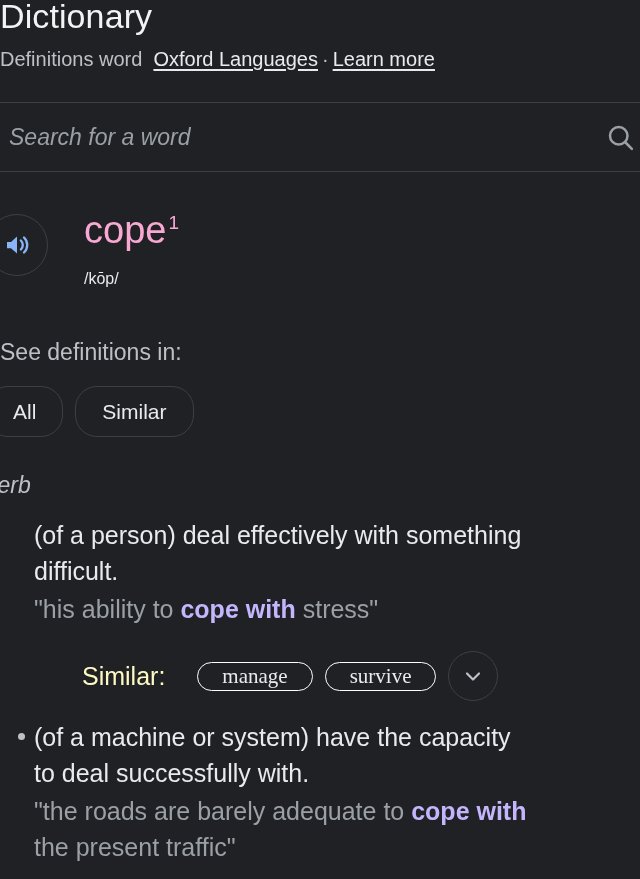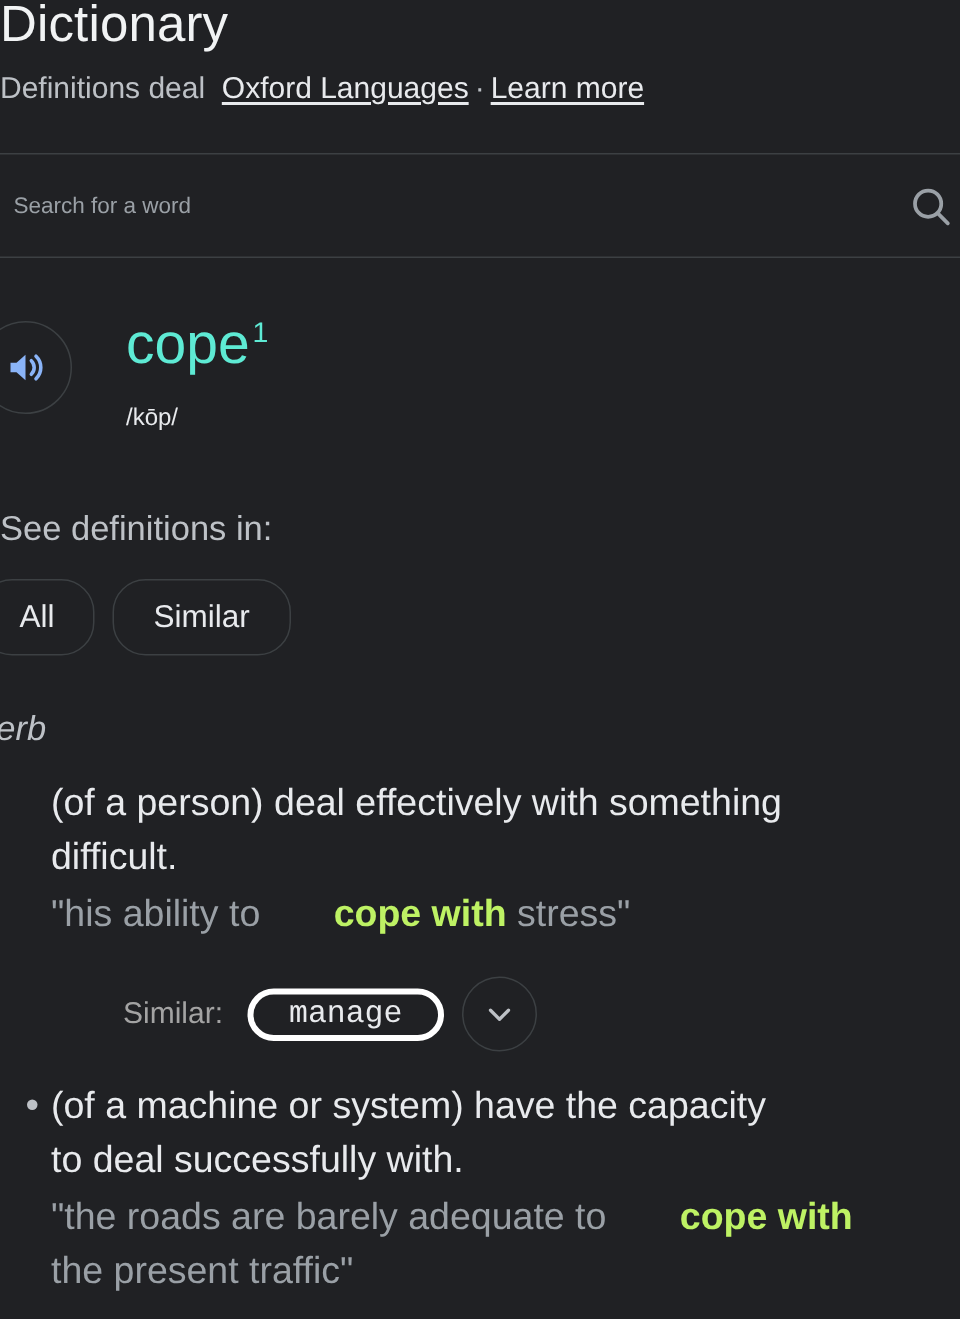--- a/index.html
+++ b/index.html
@@ -61,23 +61,24 @@
     display: flex;
     align-items: center;
     padding: 0 18px 0 22px;
   }
   .search-input {
     flex: 1;
     background: transparent;
     border: 0;
     outline: none;
     font-family: "Liberation Sans", sans-serif;
-    font-size: 15px;
+    font-size: 23px;
     color: #c4b5fd;
     padding: 0;
+    font-style: italic;
   }
   .search-input::placeholder { color: #9aa0a6; opacity: 1; }
   .search-icon {
     width: 30px;
     height: 30px;
     flex: 0 0 30px;
     color: #9aa0a6;
     display: block;
   }
 
@@ -104,21 +105,21 @@
   .speaker-icon {
     width: 30px;
     height: 30px;
     color: #8ab4f8;
     display: block;
   }
   .entry-text { margin-left: 36px; }
   .headword {
     font-size: 38px;
     line-height: 44px;
-    color: #5eead4;
+    color: #f9a8d4;
     font-weight: 400;
     white-space: nowrap;
   }
   .headword sup {
     font-size: 19px;
     vertical-align: super;
     line-height: 0;
     margin-left: 2px;
   }
   .phonetic {
@@ -189,42 +190,42 @@
   }
   .def-text .ln { display: block; }
   .def-quote {
     font-size: 25px;
     line-height: 36px;
     color: #9aa0a6;
     margin-top: 2px;
     white-space: nowrap;
   }
   .def-quote .ln { display: block; }
-  .def-quote b { color: #bef264; font-weight: 700; margin-left: 42px; }
+  .def-quote b { color: #c4b5fd; font-weight: 700; }
 
   .similar-row {
     display: flex;
     align-items: center;
     gap: 12px;
     margin-top: 24px;
     margin-left: 48px;
     white-space: nowrap;
   }
   .similar-label {
-    color: #a3a3a3;
-    font-size: 20px;
+    color: #fef9c3;
+    font-size: 25px;
     line-height: 1;
-    margin-right: 4px;
+    margin-right: 20px;
   }
   .syn-chip {
-    border: 4px solid #ffffff;
+    border: 1px solid #ffffff;
     border-radius: 22px;
     color: #e8eaed;
     background: transparent;
-    font-family: Liberation Mono, monospace;
+    font-family: Liberation Serif, serif;
     font-size: 21px;
     line-height: 1;
     padding: 3px 24px;
     cursor: pointer;
   }
   .expand-btn {
     width: 50px;
     height: 50px;
     flex: 0 0 50px;
     border: 1px solid #3c4043;
@@ -244,21 +245,21 @@
   }
 </style>
 </head>
 <body>
 
 <div id="page">
 
   <h1 class="title">Dictionary</h1>
 
   <div class="source-line">
-    <span>Definitions deal</span>
+    <span>Definitions word</span>
     <span>&nbsp;</span><a class="lnk" href="#">Oxford Languages</a><span class="dot">·</span><a class="lnk" href="#">Learn more</a>
   </div>
 
   <div class="search-box">
     <input class="search-input" type="text" placeholder="Search for a word" style="">
     <span class="search-icon">
       <svg viewBox="0 0 24 24" fill="none" stroke="currentColor" stroke-width="2" stroke-linecap="round" stroke-linejoin="round" width="30" height="30">
         <circle cx="11" cy="11" r="7"></circle>
         <line x1="16.2" y1="16.2" x2="21.5" y2="21.5"></line>
       </svg>
@@ -298,20 +299,21 @@
       <div class="def-text">
         <span class="ln">(of a person) deal effectively with something</span>
         <span class="ln">difficult.</span>
       </div>
       <div class="def-quote">
         <span class="ln"><span>"his ability to </span><b>cope with</b><span> stress"</span></span>
       </div>
       <div class="similar-row">
         <span class="similar-label">Similar:</span>
         <button class="syn-chip">manage</button>
+        <button class="syn-chip">survive</button>
         <button class="expand-btn">
           <span class="chevron-icon">
             <svg viewBox="0 0 24 24" fill="none" stroke="currentColor" stroke-width="2.2" stroke-linecap="round" stroke-linejoin="round" width="24" height="24">
               <polyline points="6 9.5 12 15.5 18 9.5"></polyline>
             </svg>
           </span>
         </button>
       </div>
     </li>
 

